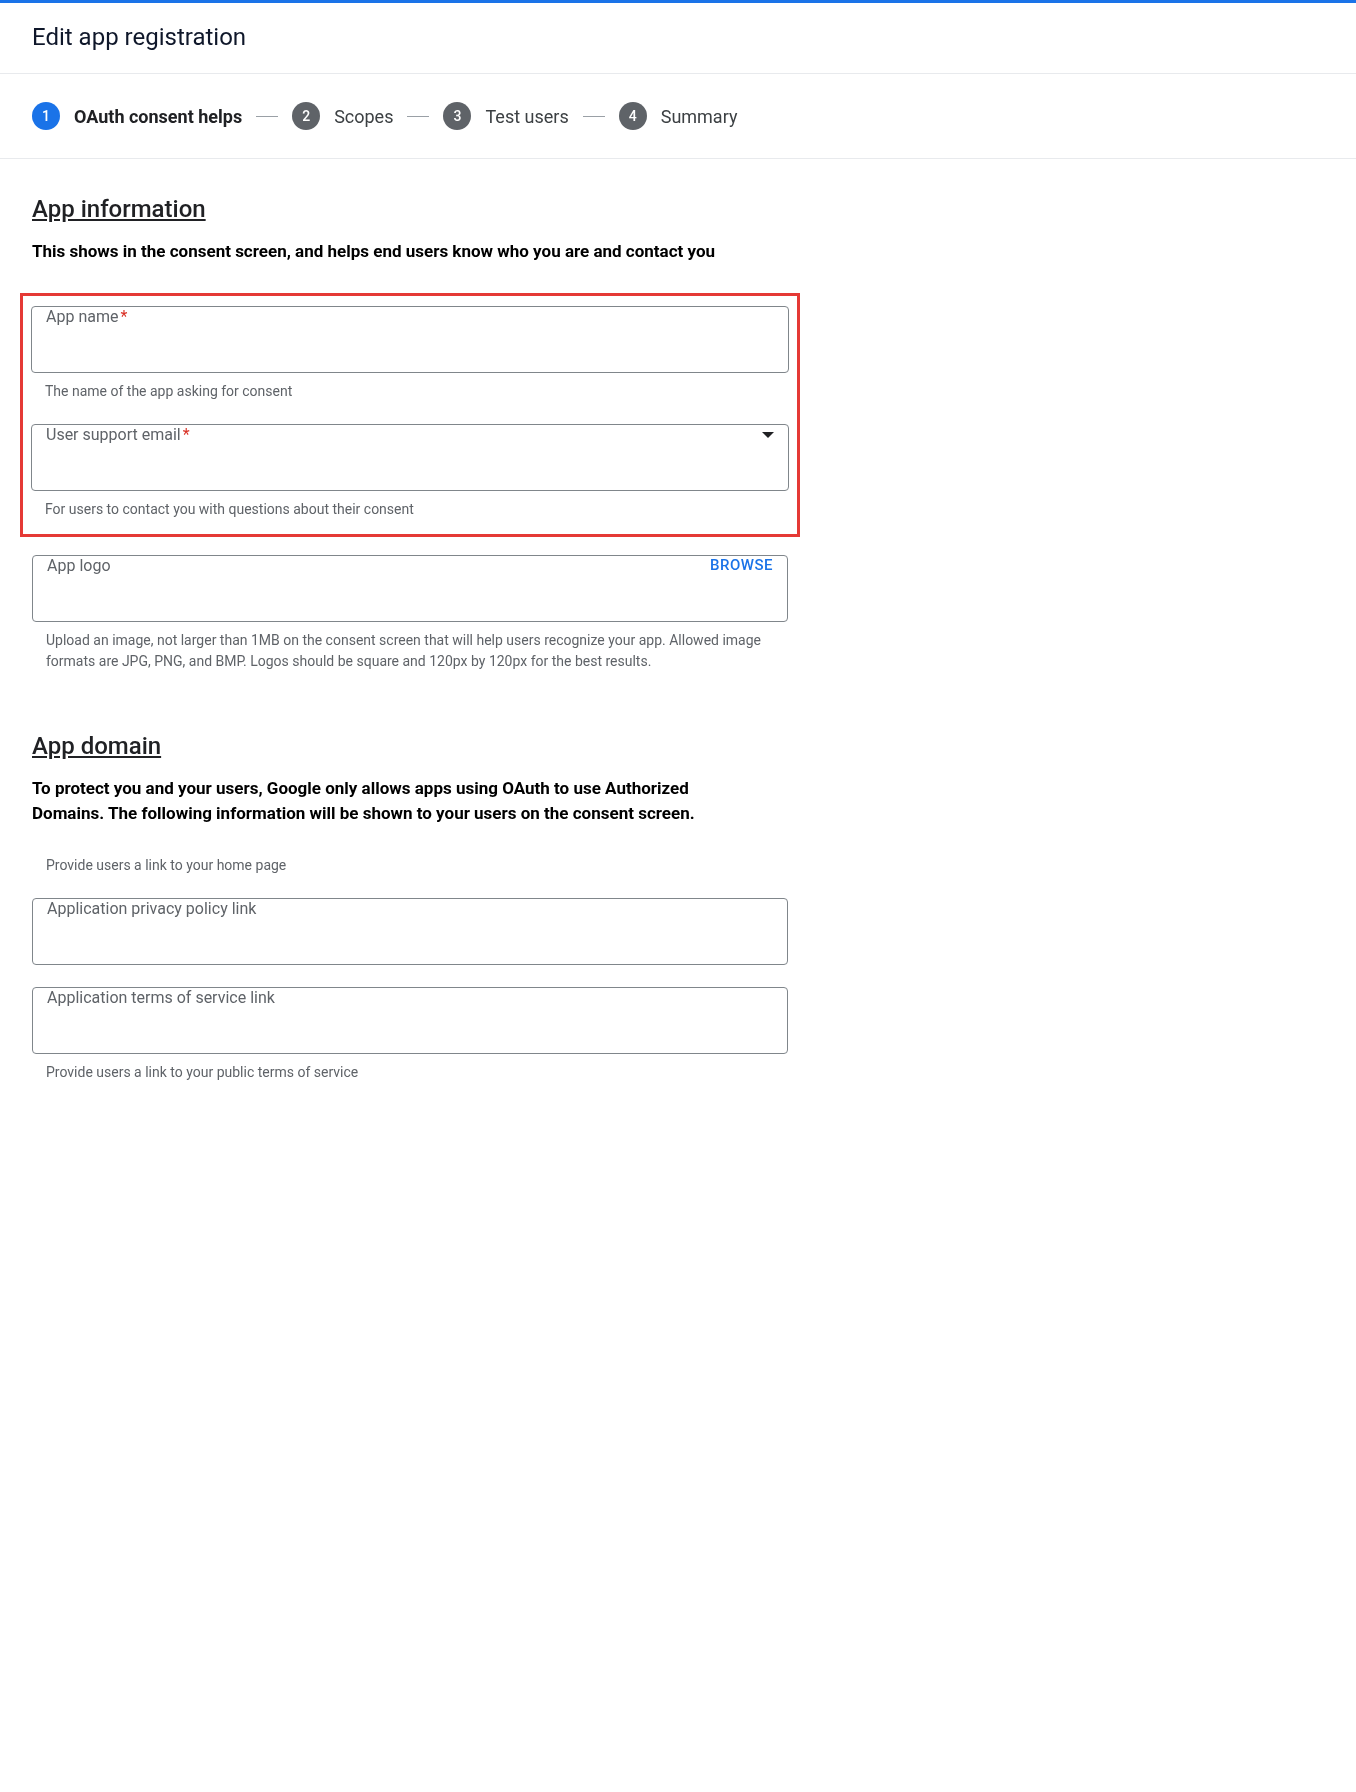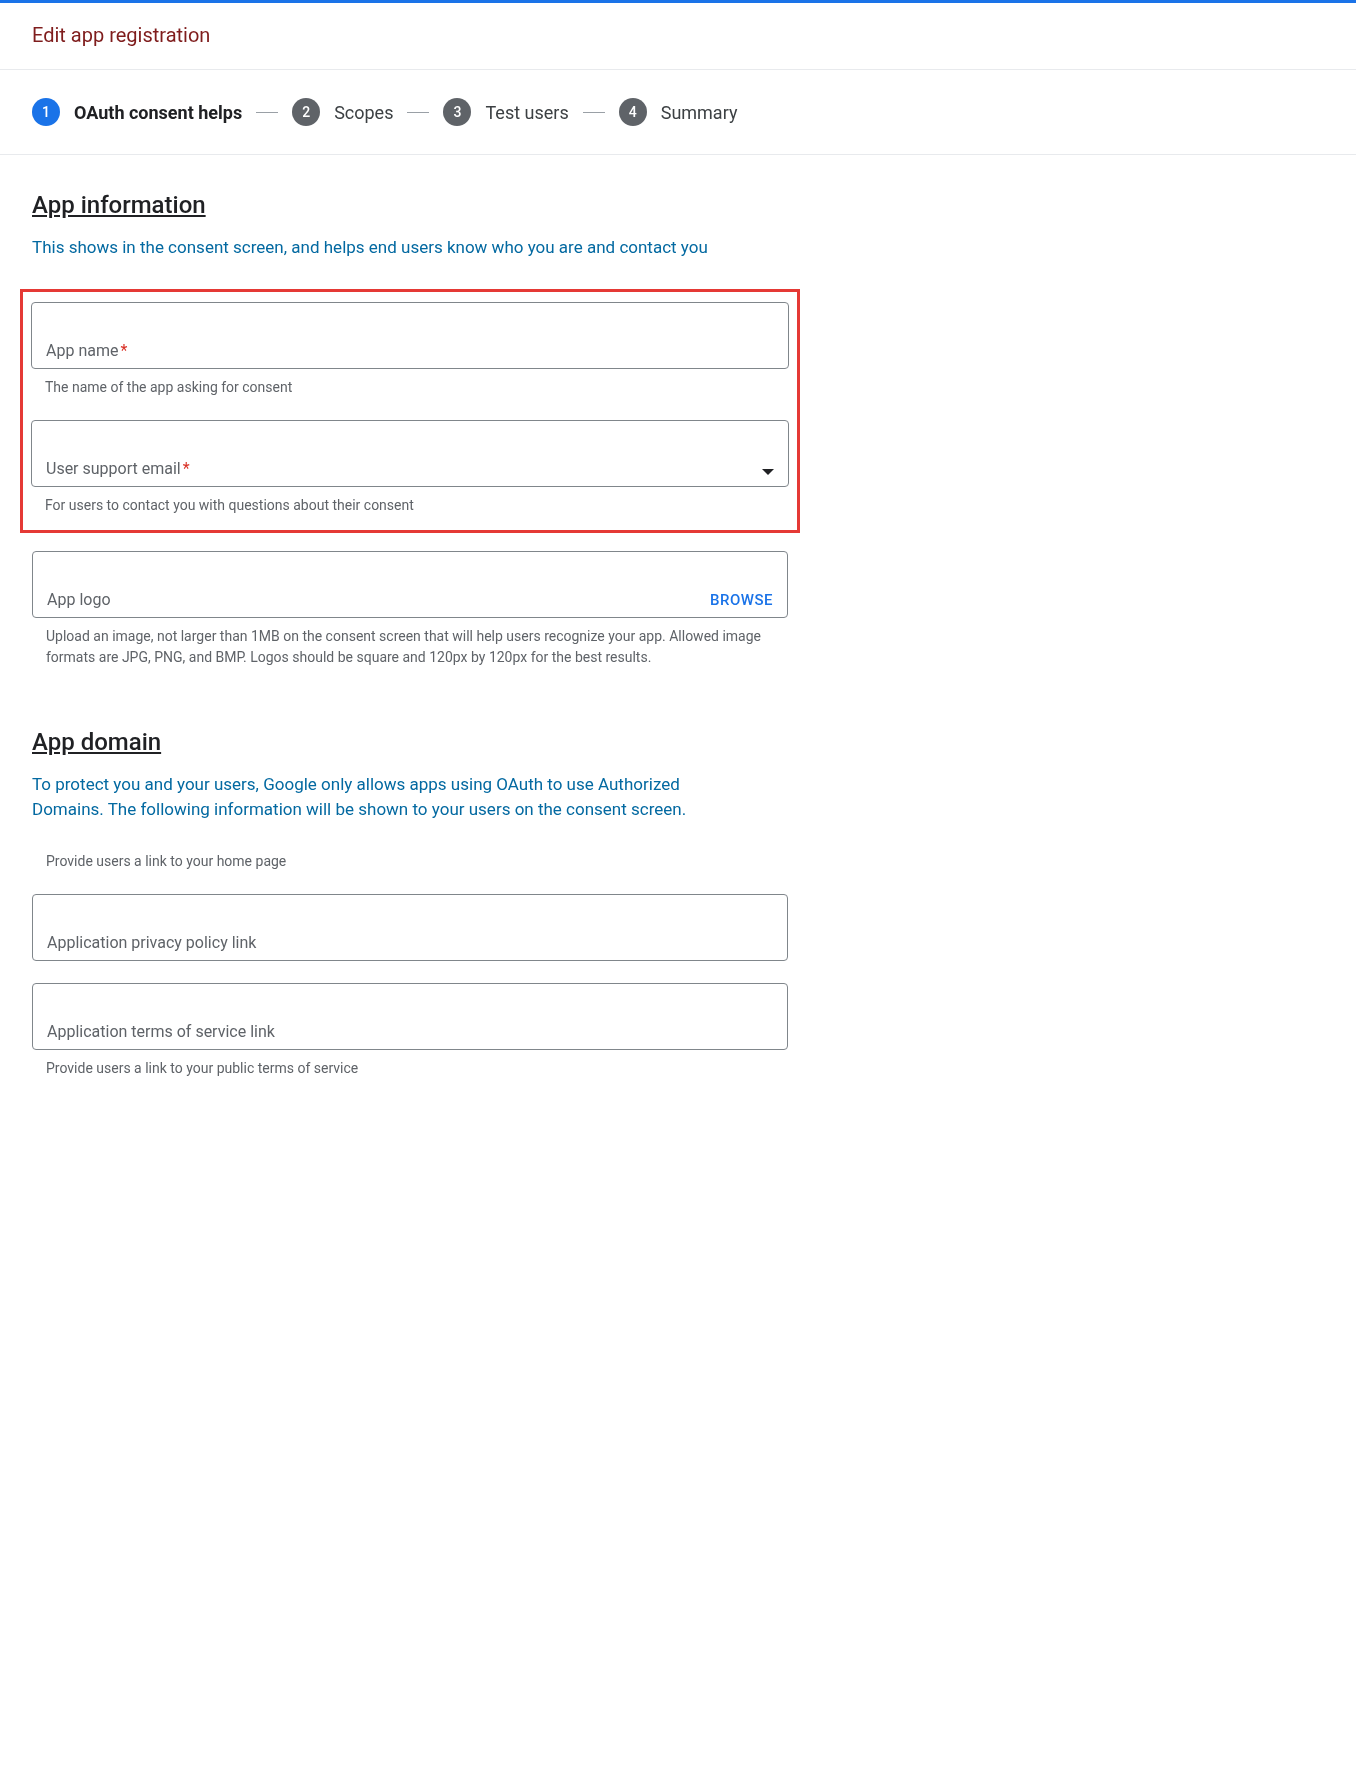--- a/index.html
+++ b/index.html
@@ -11,23 +11,23 @@
   }
   .topbar {
     height: 3px;
     background: #1a73e8;
   }
   .header {
     padding: 20px 32px 22px 32px;
     border-bottom: 1px solid #e8eaed;
   }
   .header h1 {
-    font-size: 20px;
+    font-size: 24px;
     font-weight: 400;
-    color: #7f1d1d;
+    color: #0f172a;
   }
   .stepper {
     display: flex;
     align-items: center;
     padding: 28px 32px;
     border-bottom: 1px solid #e8eaed;
     gap: 14px;
   }
   .step {
     display: flex;
@@ -68,46 +68,47 @@
   }
   .section-title {
     font-size: 24px;
     font-weight: 500;
     color: #202124;
     margin-bottom: 16px;
     text-decoration: underline;
   }
   .section-desc {
     font-size: 17px;
-    color: #0369a1;
+    color: #000000;
     line-height: 1.5;
     margin-bottom: 28px;
     max-width: 720px;
+    font-weight: bold;
   }
   .highlight-box {
     border: 3px solid #e53935;
     padding: 10px 8px 6px 8px;
     margin-left: -12px;
     margin-right: -12px;
     margin-bottom: 18px;
   }
   .field-wrap {
     margin-bottom: 22px;
   }
   .field-wrap.tight {
     margin-bottom: 8px;
   }
   .field {
     position: relative;
     border: 1px solid #80868b;
     border-radius: 4px;
     height: 67px;
     display: flex;
-    align-items: flex-end;
-    padding: 8px 14px;
+    align-items: flex-start;
+    padding: 0 14px;
     background: #fff;
   }
   .field-label {
     color: #5f6368;
     font-size: 16px;
   }
   .asterisk {
     color: #d93025;
     margin-left: 2px;
   }

